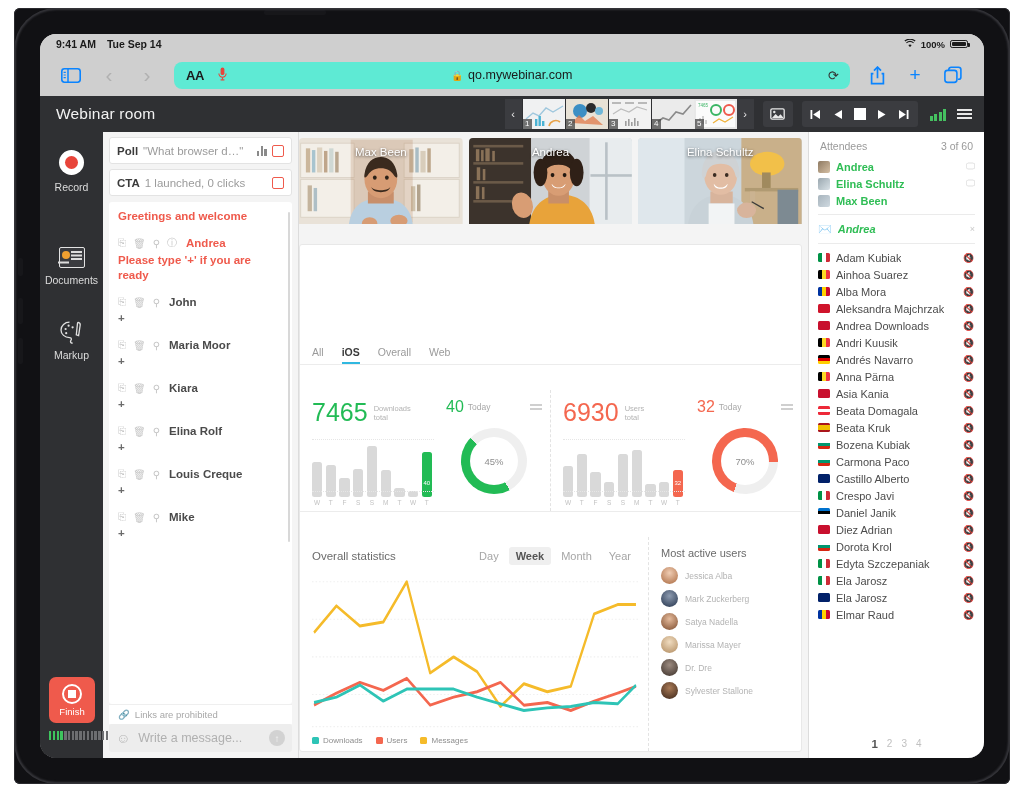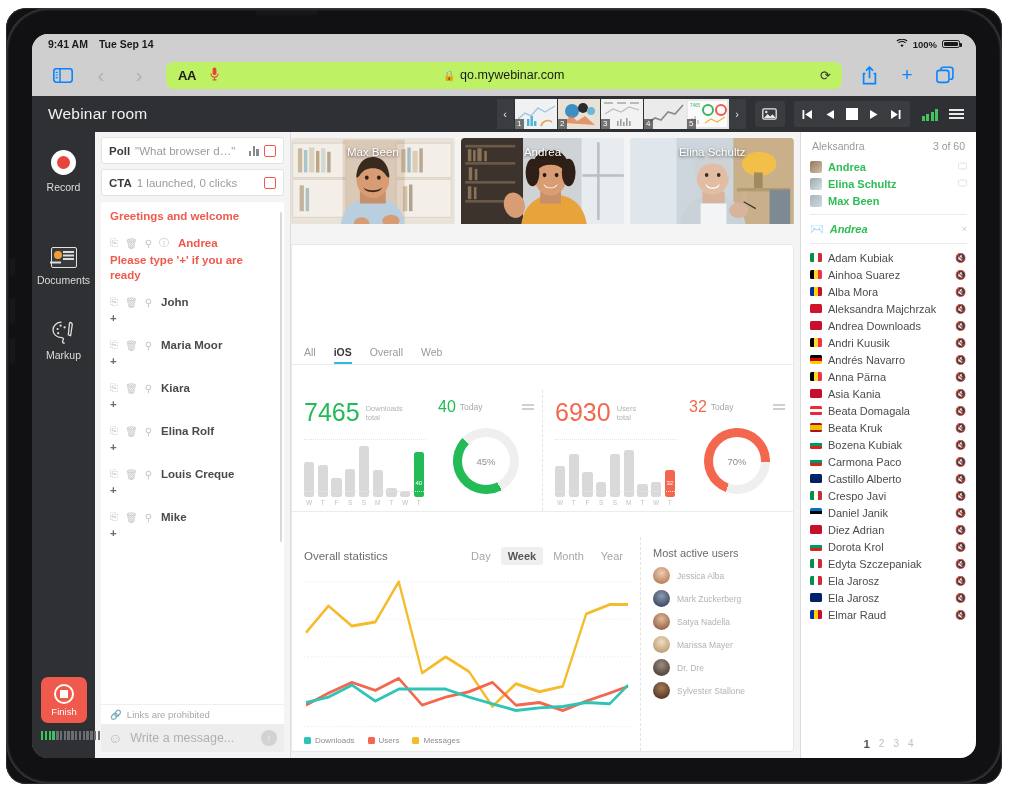--- a/index.html
+++ b/index.html
@@ -5,24 +5,24 @@
   * { box-sizing: border-box; margin: 0; padding: 0; }
   html, body {
     width: 1024px; height: 792px;
     background: #ffffff;
     font-family: "Liberation Sans", sans-serif;
     overflow: hidden;
   }
 
   
   #device {
-    position: absolute; left: 6px; top: 8px;
+    position: absolute; left: 14px; top: 8px;
     width: 996px; height: 776px;
     background: #111114;
-    border-radius: 20px;
+    border-radius: 6px;
     box-shadow: 0 0 0 1px #2a2a2e inset;
   }
   #device::after{
     content:""; position:absolute; inset:0; border-radius:42px;
     box-shadow: inset 0 0 2px 2px #35353a;
     pointer-events:none;
   }
   .side-btn { position:absolute; background:#17171a; border-radius:2px; }
   .btn-power { left:250px; top:2px; width:62px; height:5px; }
   .btn-vol1 { left:4px; top:290px; width:5px; height:26px; }
@@ -59,21 +59,21 @@
   #safaribar {
     height:42px; background:#cfcfcf;
     display:flex; align-items:center; gap:4px; padding:0 14px;
   }
   .sf-icon-btn {
     width:34px; height:30px; display:flex; align-items:center; justify-content:center;
     color:#0a84ff; font-size:19px; background:transparent; border:none; cursor:pointer;
   }
   .sf-arrow { color:#b0b0b0; font-size:21px; font-weight:300; }
   .urlpill {
-    flex:1; height:27px; background:#bef264; border-radius:8px;
+    flex:1; height:27px; background:#5eead4; border-radius:8px;
     display:flex; align-items:center; position:relative; margin:0 6px;
   }
   .urlpill .aa { position:absolute; left:12px; font-size:13px; font-weight:bold; color:#1b1b1b; letter-spacing:-.5px;}
   .urlpill .mic { position:absolute; left:44px; color:#e8443a; font-size:13px; }
   .urlpill .urltext {
     flex:1; text-align:center; font-size:12.5px; color:#1b1b1b;
     display:flex; align-items:center; justify-content:center; gap:4px;
   }
   .urlpill .lock { font-size:10px; color:#555; }
   .urlpill .reload { position:absolute; right:11px; font-size:13px; color:#333; }
@@ -954,21 +954,21 @@
                     <span class="av" style="background:radial-gradient(circle at 50% 35%, #a97a56, #3a2418)"></span>
                     <span class="an">Sylvester Stallone</span>
                   </div>
               </div>
             </div>
           </div>
         </div>
 
         <div id="attendees">
           <div id="att-head">
-            <span>Aleksandra</span>
+            <span>Attendees</span>
             <span class="cnt">3 of 60</span>
           </div>
 
           <div class="att host">
             <span class="ava" style="background:linear-gradient(135deg,#8e7a62,#d5bfa4)"></span>
             <span class="nm">Andrea</span>
             <span class="tail">🖵</span>
           </div>
           <div class="att host">
             <span class="ava" style="background:linear-gradient(135deg,#9aa7af,#d9e2e7)"></span>

